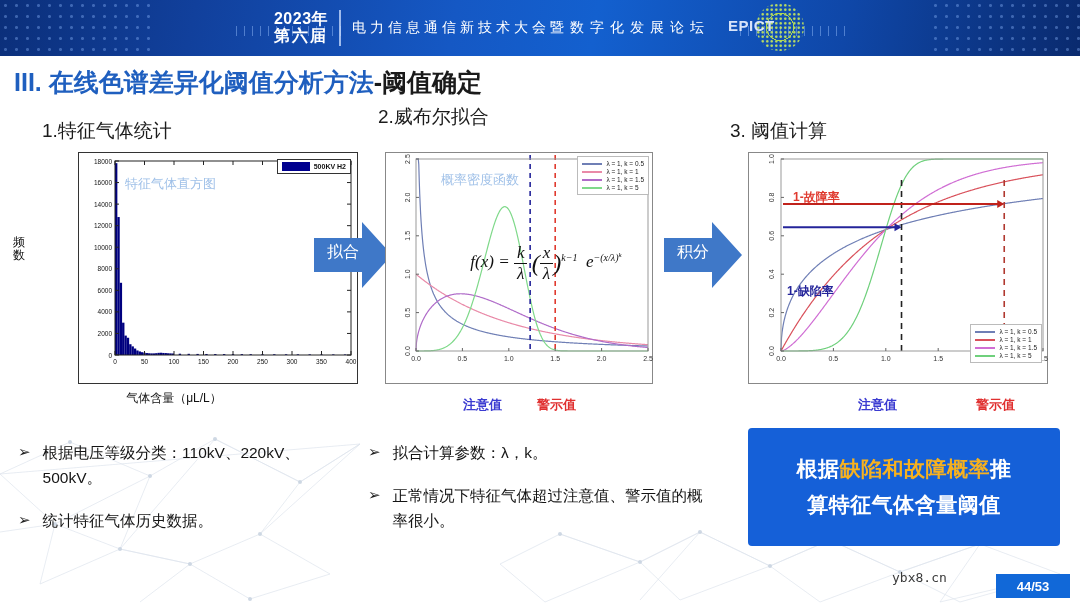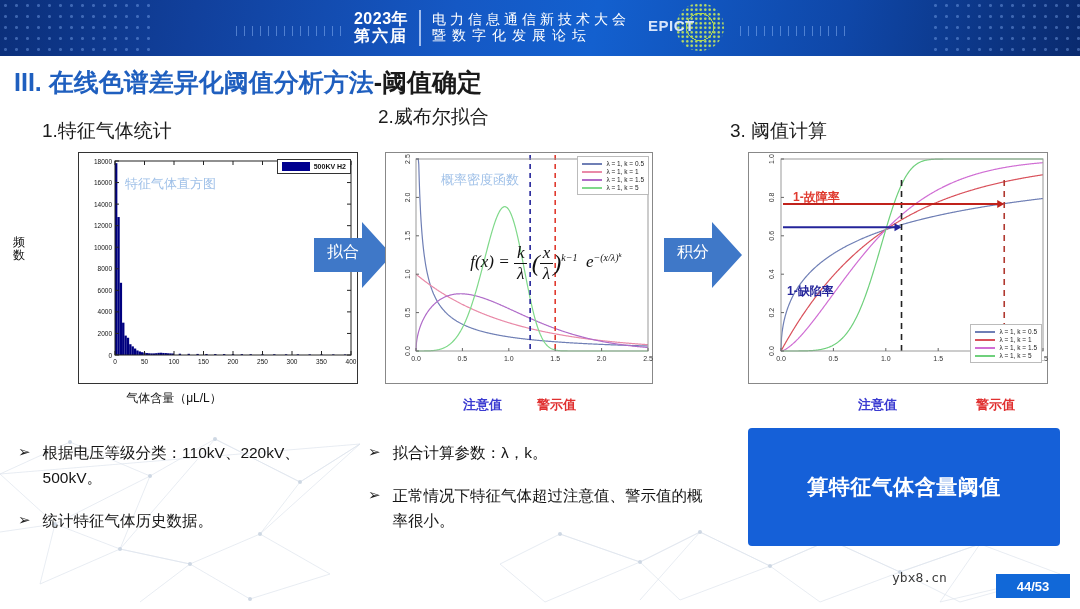--- a/index.html
+++ b/index.html
@@ -28,21 +28,21 @@
   .btick.l { left: 236px; }
   .btick.r { right: 230px; }
 
   #banner-center { position: absolute; left: 0; top: 0; width: 1080px; height: 56px;
     display:flex; align-items:center; justify-content:center; gap: 7px; }
   #year-block { display:flex; flex-direction:column; align-items:flex-end; color:#fff;
     font-weight:bold; line-height:1.05; letter-spacing:.5px; }
   #year-block .l1 { font-size: 16px; }
   #year-block .l2 { font-size: 16px; letter-spacing: 2px; }
   #vline { width:2px; height:36px; background:#cfe0ff; opacity:.75; margin:0 4px; }
-  #title-block { display:flex; flex-direction:column; color:#fff; line-height:1.12; }
+  #title-block { display:flex; flex-direction:row; color:#fff; line-height:1.12; }
   #title-block .l1 { font-size: 14px; letter-spacing: 4px; }
   #title-block .l2 { font-size: 14px; letter-spacing: 6px; }
   #epict { position: relative; width: 78px; height: 50px; margin-left: 11px; }
   #epict .ring {
     position:absolute; right:2px; top:0; width:48px; height:48px; border-radius:50%;
     background:
       radial-gradient(circle at 50% 50%, transparent 0 13px, #b8e04a 13px 14px, transparent 14px),
       radial-gradient(circle, #c6e85c 1.1px, transparent 1.4px);
     background-size: 100% 100%, 4.5px 4.5px;
     opacity:.95;
@@ -478,19 +478,20 @@
       <span class="mk">➢</span>
       <span class="tx">拟合计算参数：λ，k。</span>
     </div>
     <div class="bul">
       <span class="mk">➢</span>
       <span class="tx">正常情况下特征气体超过注意值、警示值的概率很小。</span>
     </div>
   </div>
 
   <div id="concl">
+    <div class="line"><span>根据</span><span class="hl">缺陷和故障概率</span><span>推</span></div>
     <div class="line">算特征气体含量阈值</div>
   </div>
 
   <div id="watermark">ybx8.cn</div>
   <div id="pagenum">44/53</div>
 
 </div>
 
 </body></html>

